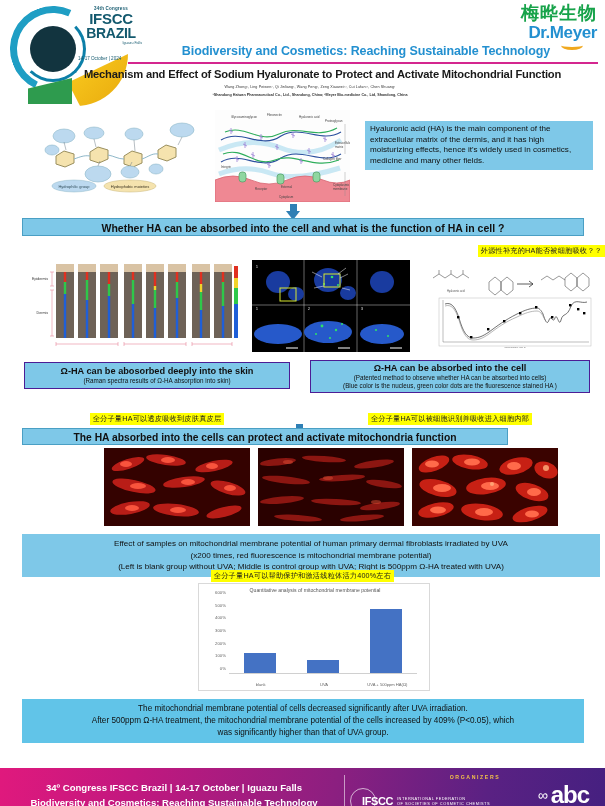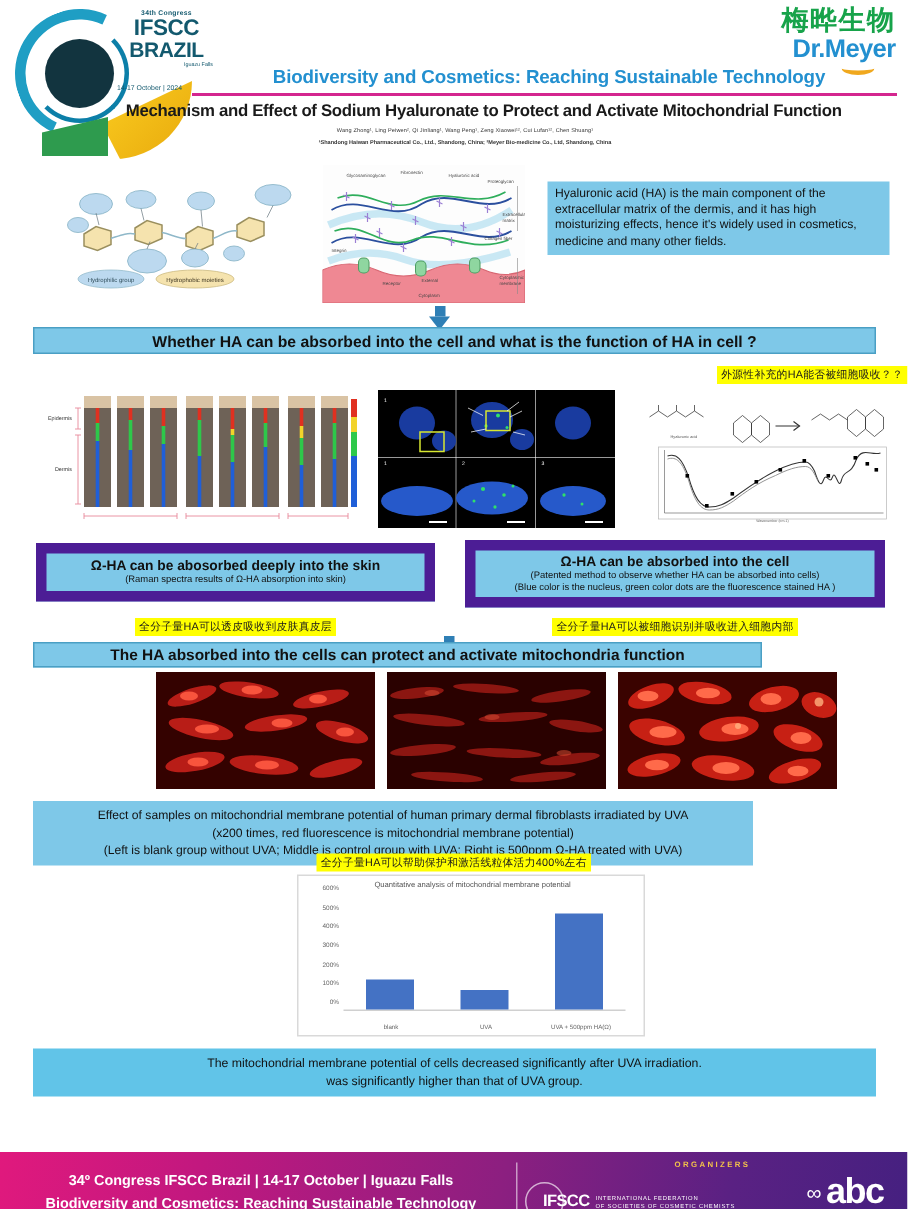--- a/index.html
+++ b/index.html
@@ -72,21 +72,21 @@
   .affil {
     position: absolute; left: 90px; top: 93px; width: 440px; text-align: center;
     font-size: 3.7px; font-weight: bold; color: #333; white-space: nowrap; overflow: hidden;
   }
 
   
   .blue-banner {
     background: #7ec8e8; border: 1px solid #4a9fc4;
     text-align: center; font-weight: bold; color: #111;
   }
-  .blue-box { background: #7ec8e8; border: 7px solid #4c1d95; text-align: center; color: #111; }
+  .blue-box { background: #7ec8e8; border: 1px solid #4c1d95; text-align: center; color: #111; }
   .yellow-hl {
     background: #ffff00; color: #1a1a1a; font-size: 7.2px;
     display: inline-block; padding: 1px 3px; letter-spacing: .2px;
   }
 
   
   .sec1 { position: absolute; left: 0; top: 108px; width: 605px; height: 105px; }
   .fig-ha-mol { position: absolute; left: 38px; top: 8px; width: 170px; height: 78px; }
   .fig-ecm { position: absolute; left: 215px; top: 2px; width: 135px; height: 92px; border: 0; }
   .ha-intro {
@@ -126,21 +126,21 @@
     position: absolute; left: 22px; top: 428px; width: 486px; height: 17px;
     line-height: 17px; font-size: 10.3px;
   }
   .mito-imgs { position: absolute; left: 0; top: 448px; width: 605px; height: 82px; }
   .mito-img { position: absolute; top: 0; width: 146px; height: 78px; }
   .mi1 { left: 104px; } .mi2 { left: 258px; } .mi3 { left: 412px; }
 
   .hl-mito { position: absolute; left: 0; top: 524px; width: 605px; text-align: center; z-index: 5; margin-top: 40px; }
 
   .caption3 {
-    position: absolute; left: 22px; top: 534px; width: 480px; padding: 4px 6px;
+    position: absolute; left: 22px; top: 534px; width: 578px; padding: 4px 6px;
     background: #7ec8e8; text-align: center; color: #111; font-size: 8.1px; line-height: 1.45;
   }
 
   
   .chart-wrap {
     position: absolute; left: 198px; top: 583px; width: 232px; height: 108px;
     background: #fff; border: 1px solid #d9d9d9;
   }
   .chart-title {
     position: absolute; left: 0; top: 3px; width: 232px; text-align: center;
@@ -597,20 +597,21 @@
     </div>
   <div id="xticks">
       <div class="xtick" style="left: 61.6667px;">blank</div>
       <div class="xtick" style="left: 125px;">UVA</div>
       <div class="xtick" style="left: 188.333px;">UVA + 500ppm HA(Ω)</div>
     </div>
 </div>
 
 <div class="concl">
   <div>The mitochondrial membrane potential of cells decreased significantly after UVA irradiation.</div>
+  <div>After 500ppm Ω-HA treatment, the mitochondrial membrane potential of the cells increased by 409% (P&lt;0.05), which</div>
   <div>was significantly higher than that of UVA group.</div>
 </div>
 
 <div class="footer">
   <div class="f-left">
     <div>34º Congress IFSCC Brazil | 14-17 October | Iguazu Falls</div>
     <div>Biodiversity and Cosmetics: Reaching Sustainable Technology</div>
   </div>
   <div class="f-div"></div>
   <div class="f-org">ORGANIZERS</div>

